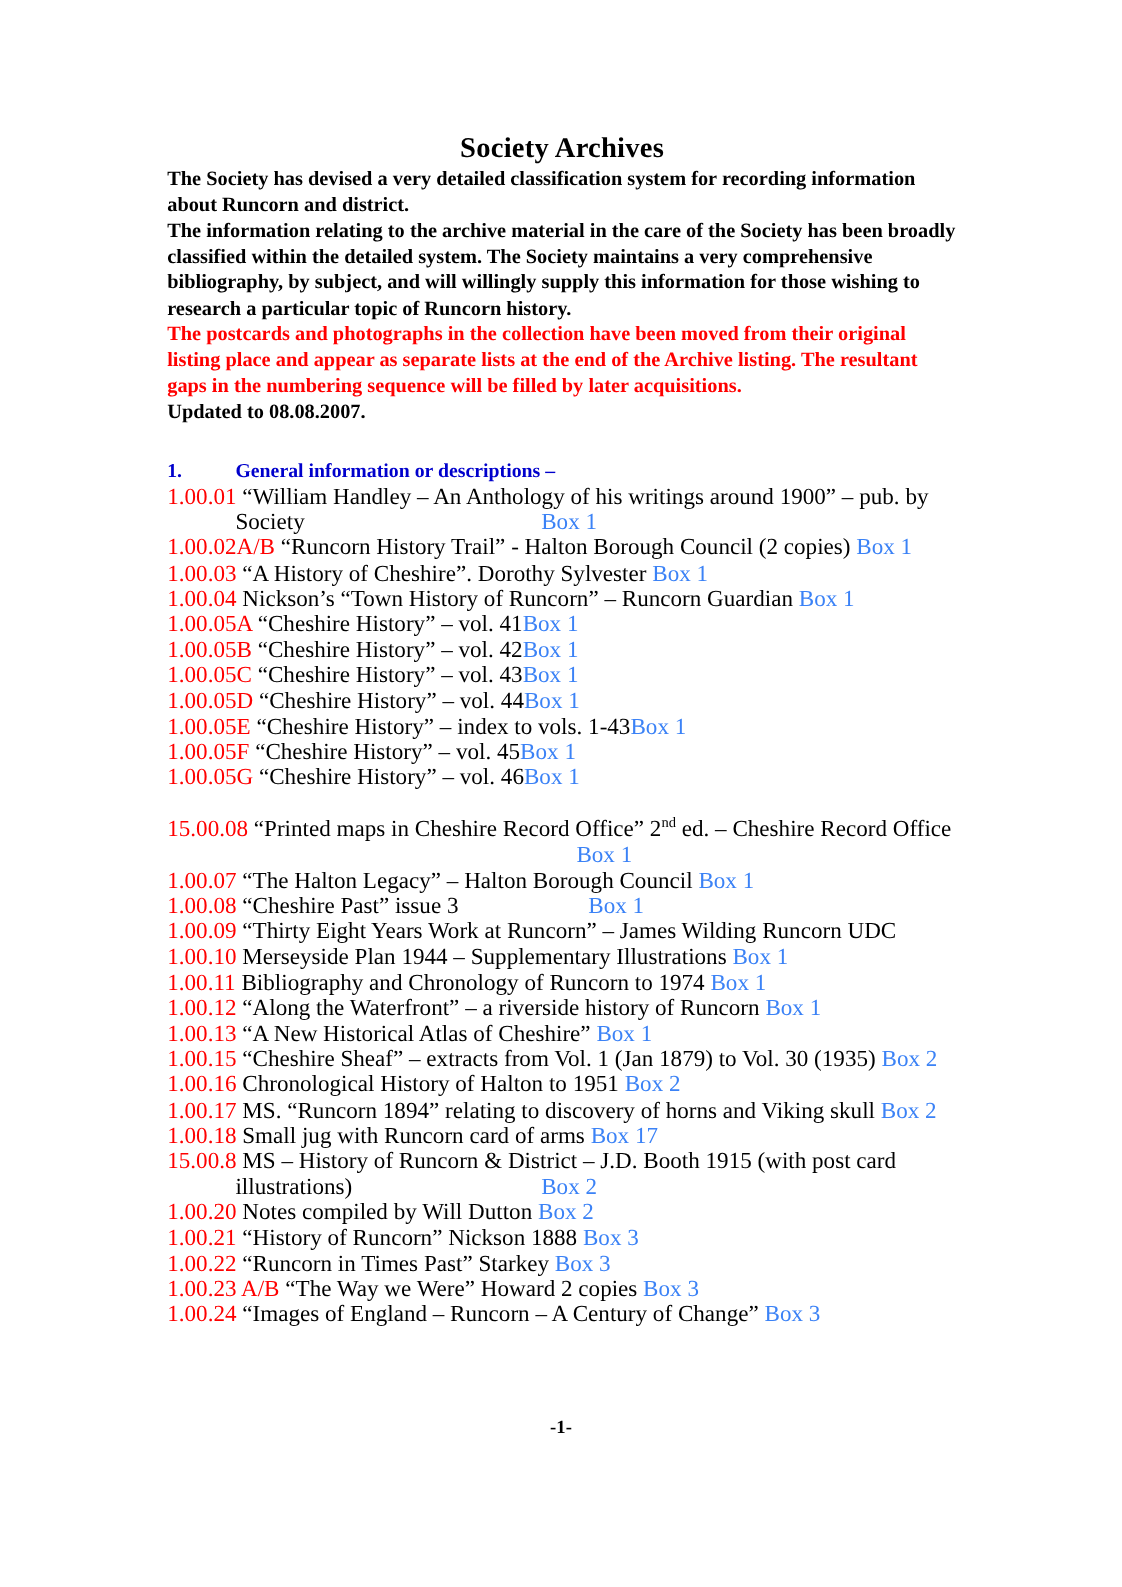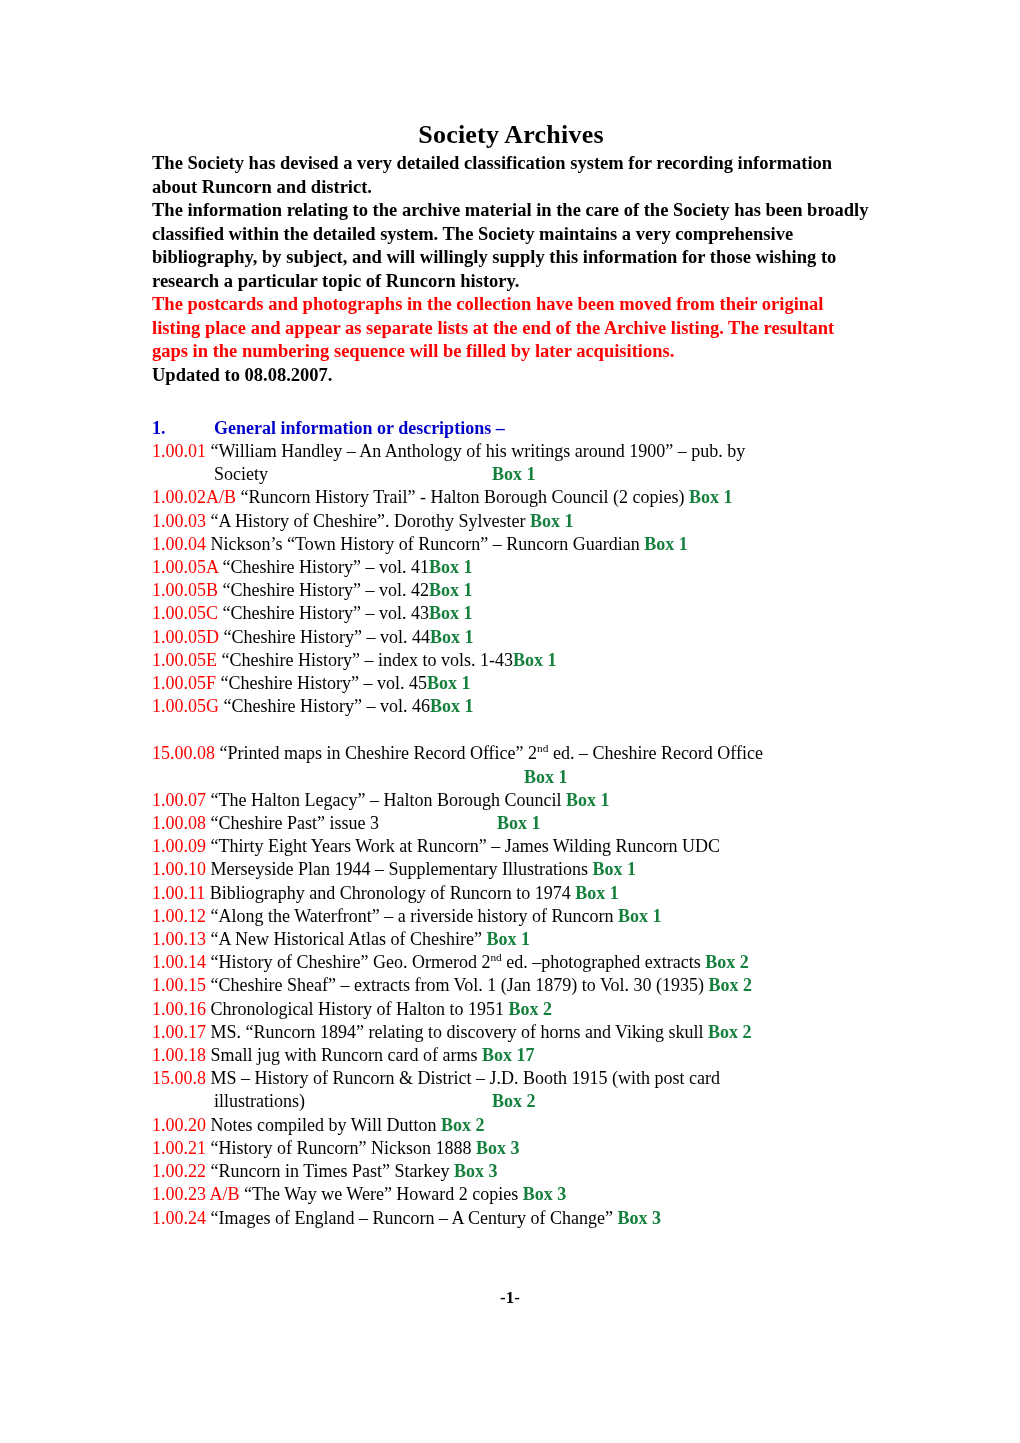--- a/index.html
+++ b/index.html
@@ -66,35 +66,35 @@
     line-height: 23px;
     white-space: pre;
   }
   .section-heading .num {
     display: inline-block;
     width: 62px;
   }
 
   
   .entries {
-    font-size: 18px;
+    font-size: 21px;
     line-height: 23.2px;
   }
   .entry {
     white-space: normal;
   }
   .entry .idx {
     color: #FF0000;
   }
   .entry .txt {
     color: #000000;
   }
   .entry .box {
-    color: #15803d;
-    font-weight: bold;
+    color: #3b82f6;
+    font-weight: normal;
   }
   .entry sup {
     font-size: 0.63em;
     vertical-align: super;
     line-height: 0;
     margin-top: 48px;
   }
 
   
   .cont {
@@ -163,21 +163,20 @@
         <div class="gap-md"></div>
         <div class="entry"><span class="idx">15.00.08</span><span class="txt"> “Printed maps in Cheshire Record Office” 2<sup>nd</sup> ed. – Cheshire Record Office</span></div>
         <div class="entry boxline-right"><span class="box">Box 1</span></div>
         <div class="entry"><span class="idx">1.00.07</span><span class="txt"> “The Halton Legacy” – Halton Borough Council</span> <span class="box">Box 1</span></div>
         <div class="entry"><span class="idx">1.00.08</span><span class="txt"> “Cheshire Past” issue 3</span><span class="tabgap"></span><span class="box">Box 1</span></div>
         <div class="entry"><span class="idx">1.00.09</span><span class="txt"> “Thirty Eight Years Work at Runcorn” – James Wilding Runcorn UDC</span></div>
         <div class="entry"><span class="idx">1.00.10</span><span class="txt"> Merseyside Plan 1944 – Supplementary Illustrations</span> <span class="box">Box 1</span></div>
         <div class="entry"><span class="idx">1.00.11</span><span class="txt"> Bibliography and Chronology of Runcorn to 1974</span> <span class="box">Box 1</span></div>
         <div class="entry"><span class="idx">1.00.12</span><span class="txt"> “Along the Waterfront” – a riverside history of Runcorn</span> <span class="box">Box 1</span></div>
         <div class="entry"><span class="idx">1.00.13</span><span class="txt"> “A New Historical Atlas of Cheshire”</span> <span class="box">Box 1</span></div>
-        <div class="entry"><span class="idx">1.00.14</span><span class="txt"> “History of Cheshire” Geo. Ormerod 2<sup>nd</sup> ed. –photographed extracts</span> <span class="box">Box 2</span></div>
         <div class="entry"><span class="idx">1.00.15</span><span class="txt"> “Cheshire Sheaf” – extracts from Vol. 1 (Jan 1879) to Vol. 30 (1935)</span> <span class="box">Box 2</span></div>
         <div class="entry"><span class="idx">1.00.16</span><span class="txt"> Chronological History of Halton to 1951</span> <span class="box">Box 2</span></div>
         <div class="entry"><span class="idx">1.00.17</span><span class="txt"> MS. “Runcorn 1894” relating to discovery of horns and Viking skull</span> <span class="box">Box 2</span></div>
         <div class="entry"><span class="idx">1.00.18</span><span class="txt"> Small jug with Runcorn card of arms</span> <span class="box">Box 17</span></div>
         <div class="entry"><span class="idx">15.00.8</span><span class="txt"> MS – History of Runcorn &amp; District – J.D. Booth 1915 (with post card</span></div>
         <div class="entry cont"><span class="tabfill txt">illustrations)</span><span class="box">Box 2</span></div>
         <div class="entry"><span class="idx">1.00.20</span><span class="txt"> Notes compiled by Will Dutton</span> <span class="box">Box 2</span></div>
         <div class="entry"><span class="idx">1.00.21</span><span class="txt"> “History of Runcorn” Nickson 1888</span> <span class="box">Box 3</span></div>
         <div class="entry"><span class="idx">1.00.22</span><span class="txt"> “Runcorn in Times Past” Starkey</span> <span class="box">Box  3</span></div>
         <div class="entry"><span class="idx">1.00.23 A/B</span><span class="txt"> “The Way we Were” Howard 2 copies </span> <span class="box">Box 3</span></div>

